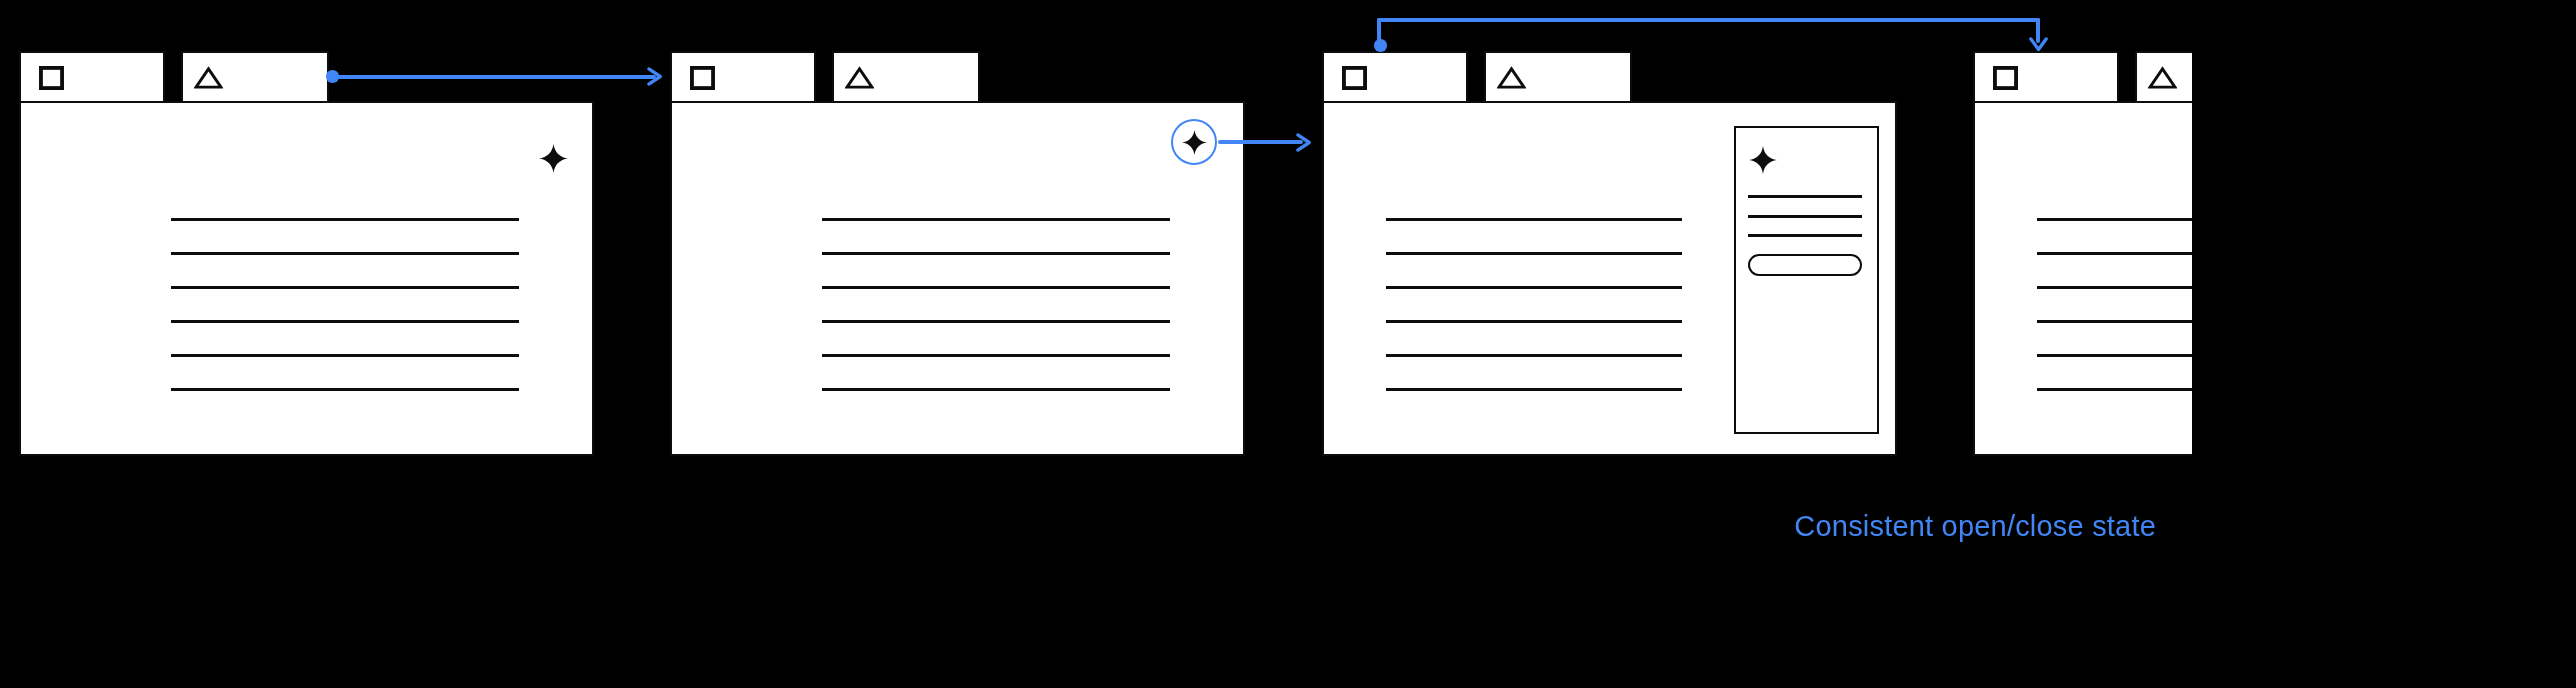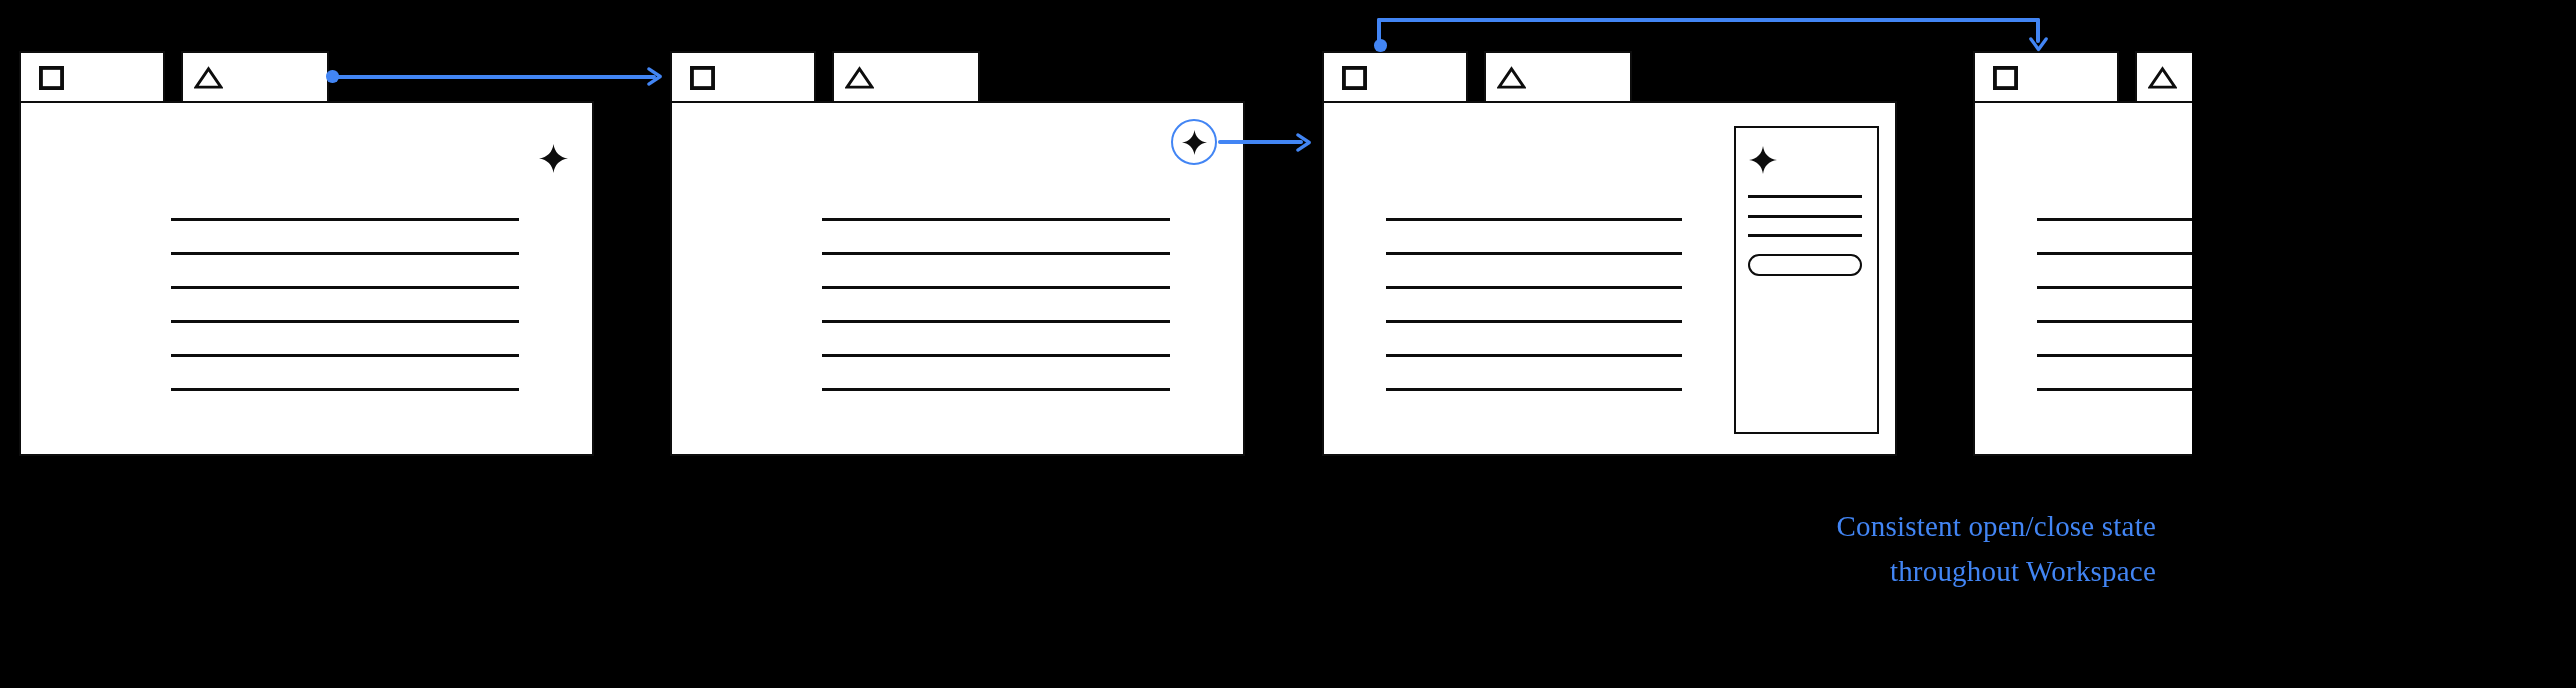--- a/index.html
+++ b/index.html
@@ -9,21 +9,20 @@
     --accent:#4285f4;
   }
   *{box-sizing:border-box;margin:0;padding:0;}
   html,body{background:var(--background);}
   body{font-family:"Liberation Sans", sans-serif;}
   .stage{
     position:relative;
     width:2192px;height:689px;
     background:var(--background);
     overflow:hidden;
-    font-family:Liberation Serif, serif;
   }
   .win{position:absolute;top:51px;width:575px;height:405px;}
   .tab{
     position:absolute;top:0;height:52px;
     background:var(--window);
     border:2.9px solid var(--ink);
   }
   .tab--first{left:0;width:146px;}
   .tab--second{left:162px;width:148px;}
   .tab .glyph{position:absolute;display:block;}
@@ -206,17 +205,16 @@
       </svg>
   </div>
 
   <div class="conn">
     <div class="vline" style="left:2451px;top:434px;height:55px"></div>
     <div class="dot" style="left:2447px;top:489px"></div>
   </div>
 
   <div class="caption">
     <div>Consistent open/close state</div>
-    <div>throughout Workspace</div>
   </div>
 
 </div>
 
 
 </body></html>

